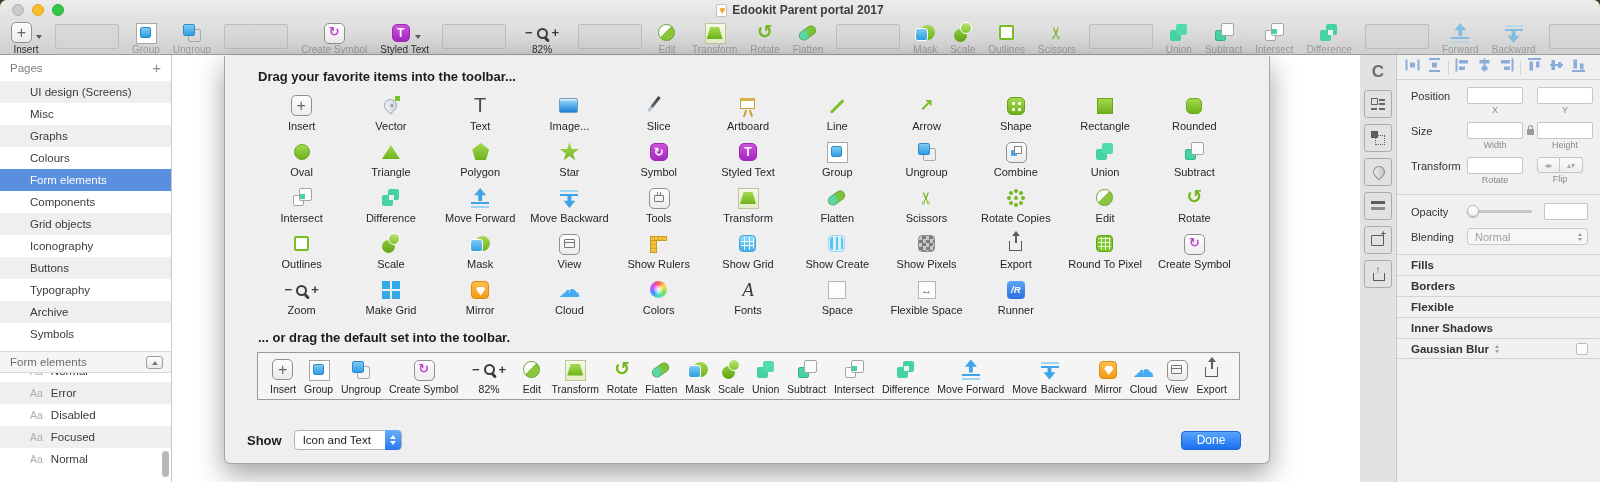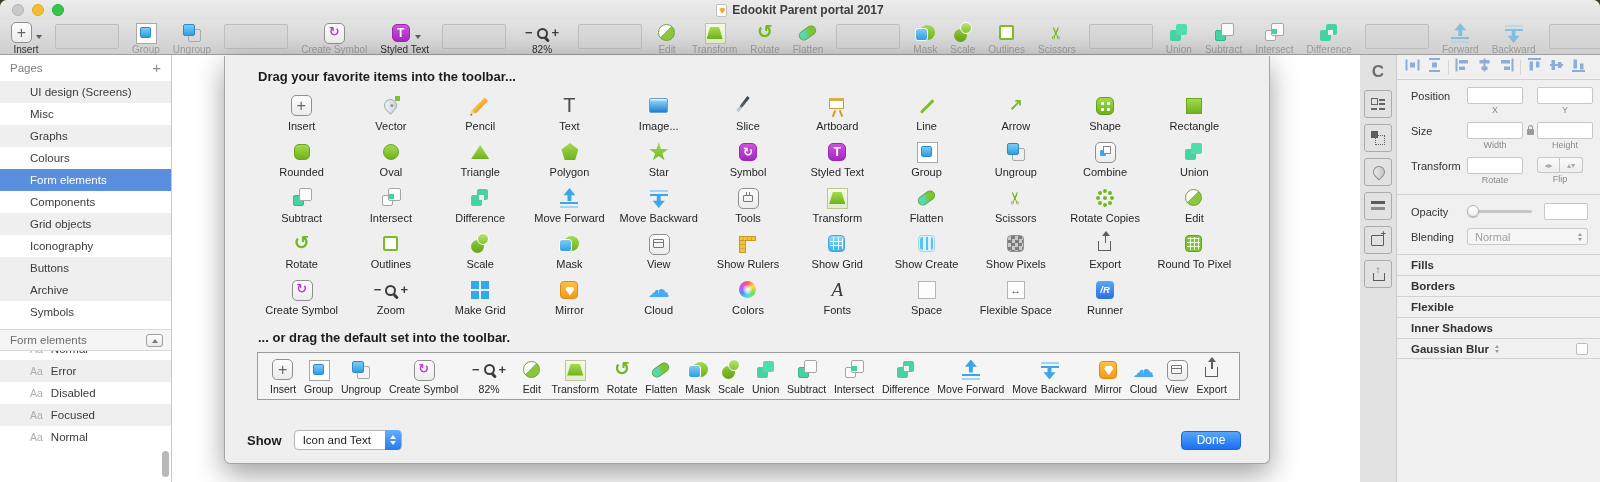--- a/index.html
+++ b/index.html
@@ -492,20 +492,23 @@
           </div>
           <div class="page-row alt">
             <span>Grid objects</span>
           </div>
           <div class="page-row">
             <span>Iconography</span>
           </div>
           <div class="page-row alt">
             <span>Buttons</span>
           </div>
+          <div class="page-row">
+            <span>Typography</span>
+          </div>
           <div class="page-row alt">
             <span>Archive</span>
           </div>
           <div class="page-row">
             <span>Symbols</span>
           </div>
         </div>
       <div class="layers-header">
         <span>Form elements</span>
         <span class="collapse-btn"></span>
@@ -545,26 +548,20 @@
               <span class="ic ic-insert">
                 <span class="g"></span>
               </span>
               <span class="lab">Insert</span>
             </div>
             <div class="grid-item">
               <span class="ic ic-vector">
                 <span class="g"></span>
               </span>
               <span class="lab">Vector</span>
-            </div>
-            <div class="grid-item">
-              <span class="ic ic-pencil">
-                <span class="g"></span>
-              </span>
-              <span class="lab">Pencil</span>
             </div>
             <div class="grid-item">
               <span class="ic ic-text">
                 <span class="g"></span>
               </span>
               <span class="lab">Text</span>
             </div>
             <div class="grid-item">
               <span class="ic ic-image">
                 <span class="g"></span>

